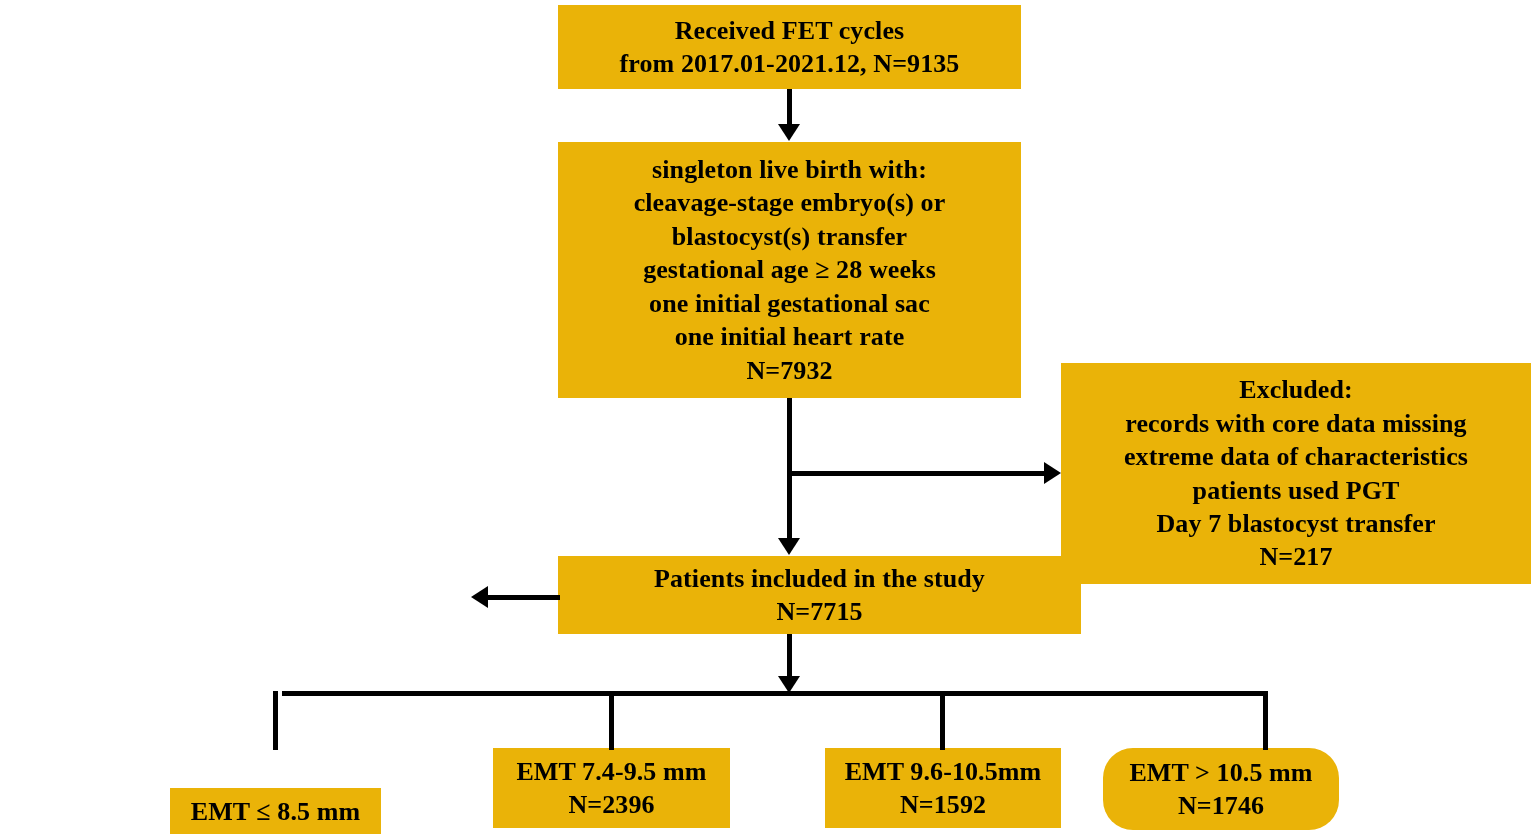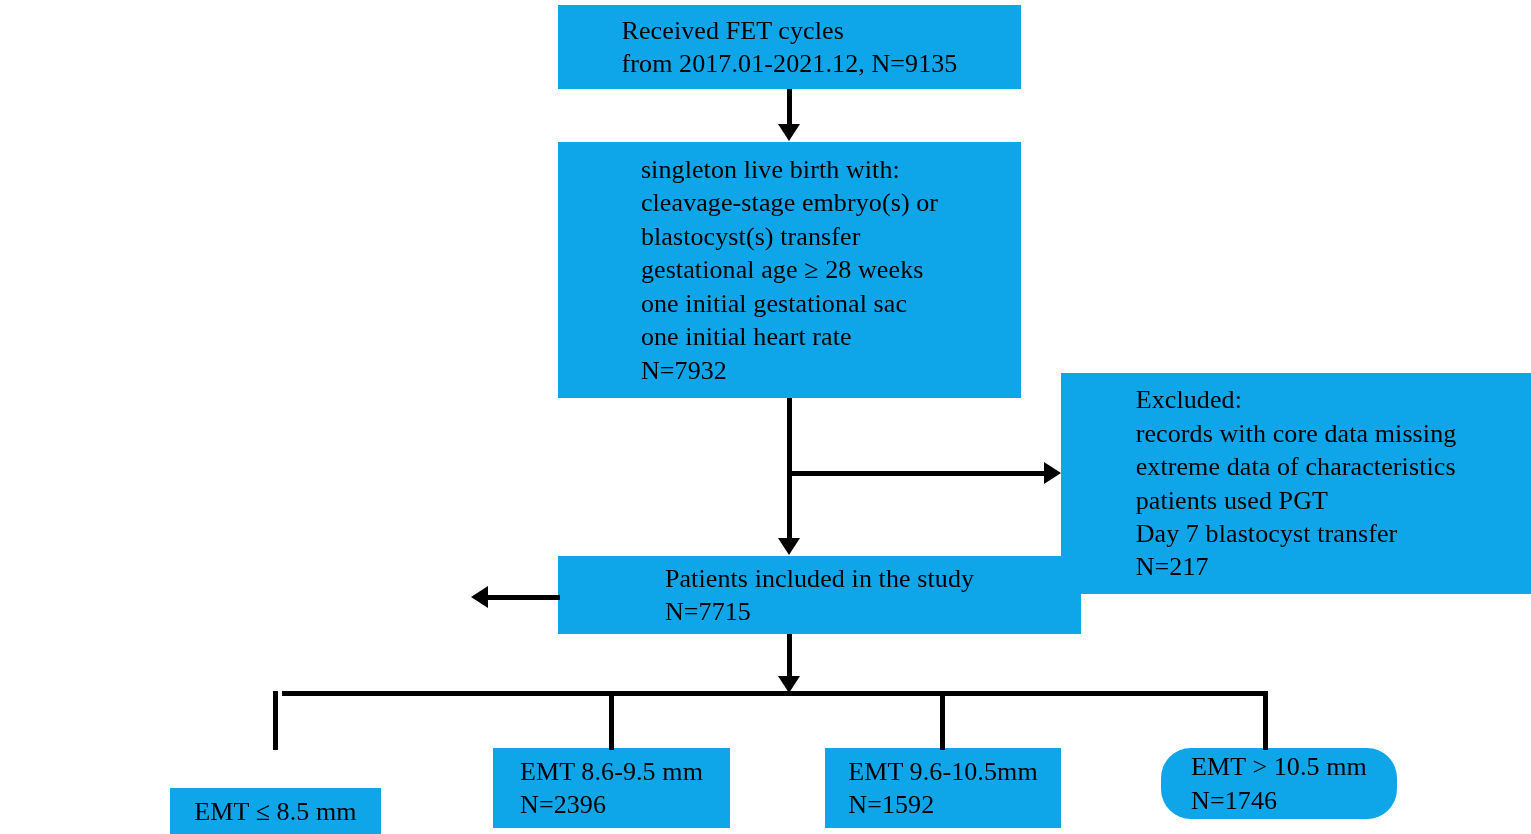--- a/index.html
+++ b/index.html
@@ -11,42 +11,44 @@
     position: relative;
     width: 1531px;
     height: 834px;
     background: #ffffff;
     font-family: "Liberation Serif", "DejaVu Serif", serif;
     overflow: hidden;
   }
   .node {
     position: absolute;
     box-sizing: border-box;
-    background: #0ea5e9;
+    background: #eab308;
     color: #000000;
     display: flex;
     flex-direction: column;
     align-items: center;
     justify-content: center;
+    text-align: center;
     font-size: 26px;
     line-height: 1.285;
     white-space: pre-line;
     letter-spacing: 0.1px;
+    font-weight: bold;
   }
 
   
   #node-received      { left: 558px;  top: 5px;   width: 463px; height: 84px; }
   #node-eligibility   { left: 558px;  top: 142px; width: 463px; height: 256px; }
-  #node-excluded      { left: 1061px; top: 363px; width: 470px; height: 221px; margin-top: 10px; }
+  #node-excluded      { left: 1061px; top: 363px; width: 470px; height: 221px; }
   #node-outcomes      { left: 8px;    top: 540px; width: 463px; height: 114px; }
   #node-included      { left: 558px;  top: 556px; width: 523px; height: 78px; }
   #node-emt-1         { left: 170px;  top: 788px; width: 211px; height: 80px; }
   #node-emt-2         { left: 493px;  top: 748px; width: 237px; height: 80px; }
   #node-emt-3         { left: 825px;  top: 748px; width: 236px; height: 80px; }
-  #node-emt-4         { left: 1161px; top: 748px; width: 236px; height: 71px; border-radius: 30px; }
+  #node-emt-4         { left: 1103px; top: 748px; width: 236px; height: 82px; border-radius: 30px; }
 
   
   .conn-v {
     position: absolute;
     width: 5px;
     background: #000000;
   }
   .conn-h {
     position: absolute;
     height: 5px;
@@ -127,21 +129,21 @@
 Day 7 blastocyst transfer
 N=217</div>
 
 
   <div class="node" id="node-included">Patients included in the study
 N=7715</div>
 
   <div class="node" id="node-emt-1">EMT ≤ 8.5 mm
 N=1981</div>
 
-  <div class="node" id="node-emt-2">EMT 8.6-9.5 mm
+  <div class="node" id="node-emt-2">EMT 7.4-9.5 mm
 N=2396</div>
 
   <div class="node" id="node-emt-3">EMT 9.6-10.5mm
 N=1592</div>
 
   <div class="node" id="node-emt-4">EMT &gt; 10.5 mm
 N=1746</div>
 
   <div class="conn-v" id="edge1-stem"></div>
   <div class="arrow-down" id="edge1-head"></div>

